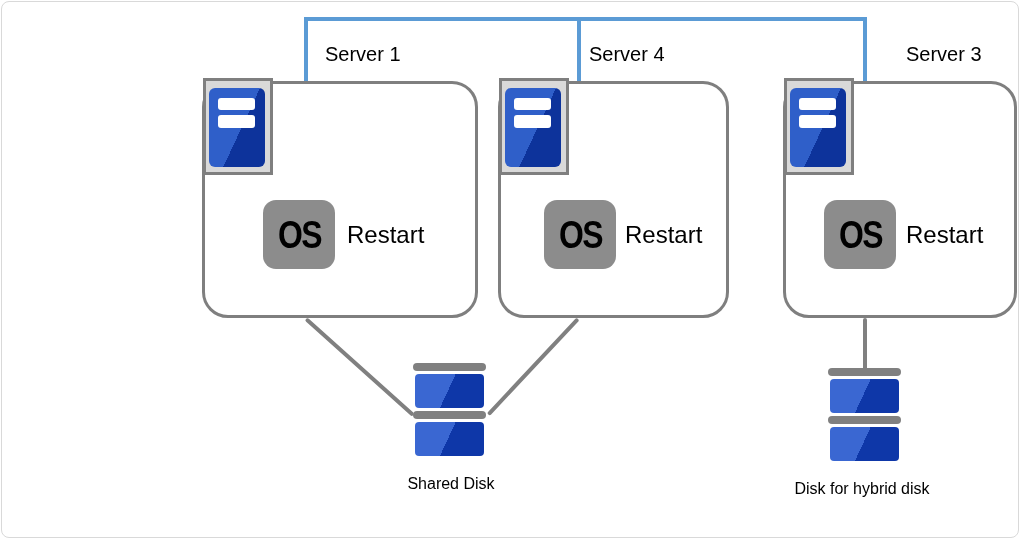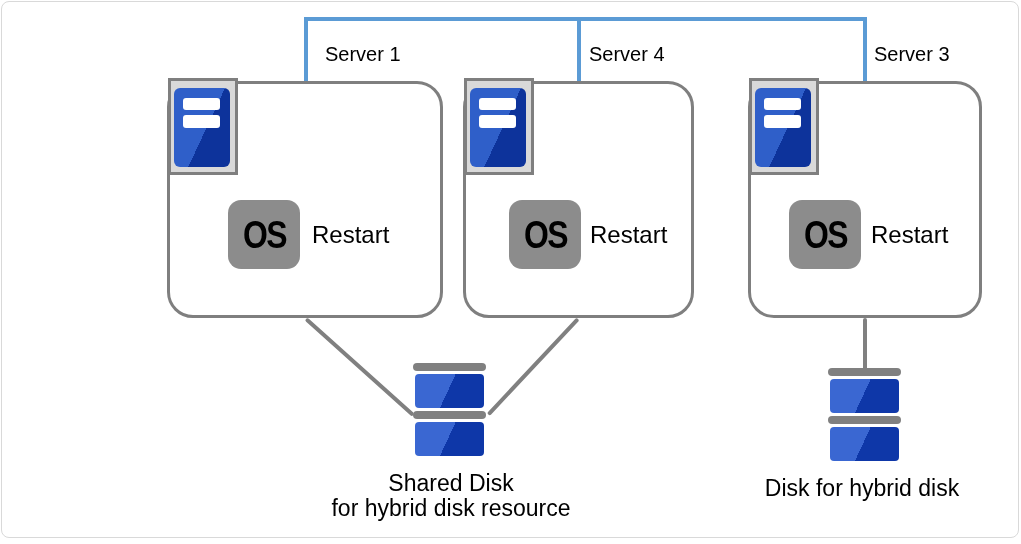--- a/index.html
+++ b/index.html
@@ -13,21 +13,21 @@
   }
   
   .net{position:absolute;background:var(--network-line,#5B9BD5);}
   .net.h{left:304px;top:17px;width:563px;height:4px;}
   .net.v{top:17px;width:4px;height:64px;}
   
   .srv-label{position:absolute;top:43px;font-size:20px;white-space:nowrap;}
   
   .server-box{
     position:absolute;top:81px;height:231px;background:#fff;
-    border:3px solid var(--box-border,#7F7F7F);border-radius:26px;
+    border:3px solid var(--box-border,#7F7F7F);border-radius:26px;margin-left:35px;
   }
   .tower-frame{
     position:absolute;left:-2px;top:-6px;width:64px;height:91px;
     background:var(--icon-frame-gray,#D9D9D9);
     border:3px solid var(--box-border,#7F7F7F);z-index:2;
   }
   .tower{
     position:absolute;left:3px;top:7px;width:56px;height:79px;border-radius:6px;
     background:linear-gradient(115deg,var(--tower-blue-light,#2F5FC9) 0 55%,var(--tower-blue-dark,#0D339B) 55%);
   }
@@ -52,36 +52,36 @@
   .conn.diag{height:4px;transform-origin:0 50%;}
   .conn.vline{width:4px;}
   
   .disk{position:absolute;width:73px;}
   .dbar{height:8px;border-radius:4px;background:var(--connector-gray,#808080);margin:0;}
   .dbody{
     height:34px;border-radius:4px;margin:3px 2px;width:69px;box-sizing:border-box;
     background:linear-gradient(115deg,var(--disk-blue-light,#3A67D2) 0 48%,var(--disk-blue-dark,#0E37A8) 48%);
   }
   
-  .caption{position:absolute;width:240px;text-align:center;font-size:23px;line-height:25px;}
+  .caption{position:absolute;width:240px;text-align:center;font-size:16px;line-height:25px;}
 </style>
 </head>
 <body>
 
 <div class="canvas">
   <div class="page-border"></div>
 
   <div class="net h"></div>
   <div class="net v" style="left:304px;"></div>
   <div class="net v" style="left:577px;"></div>
   <div class="net v" style="left:863px;"></div>
 
   <div class="srv-label" style="left:325px;">Server 1</div>
   <div class="srv-label" style="left:589px;">Server 4</div>
-  <div class="srv-label" style="left:874px;">Server 3</div>
+  <div class="srv-label" style="left:906px;">Server 3</div>
 
   <div class="server-box" style="left:167px;width:270px;">
     <div class="tower-frame">
       <div class="tower">
         <div class="slot slot1"></div>
         <div class="slot slot2"></div>
       </div>
     </div>
     <div class="os-badge" style="left:58px;">
       <span class="os-text">OS</span>
@@ -128,18 +128,17 @@
 
   <div class="disk" style="left:828px;top:368px;">
     <div class="dbar"></div>
     <div class="dbody"></div>
     <div class="dbar"></div>
     <div class="dbody"></div>
   </div>
 
   <div class="caption" style="left:331px;top:471px;">
     <div>Shared Disk</div>
-    <div>for hybrid disk resource</div>
   </div>
   <div class="caption" style="left:742px;top:476px;">
     <div>Disk for hybrid disk</div>
   </div>
 </div>
 
 </body></html>

